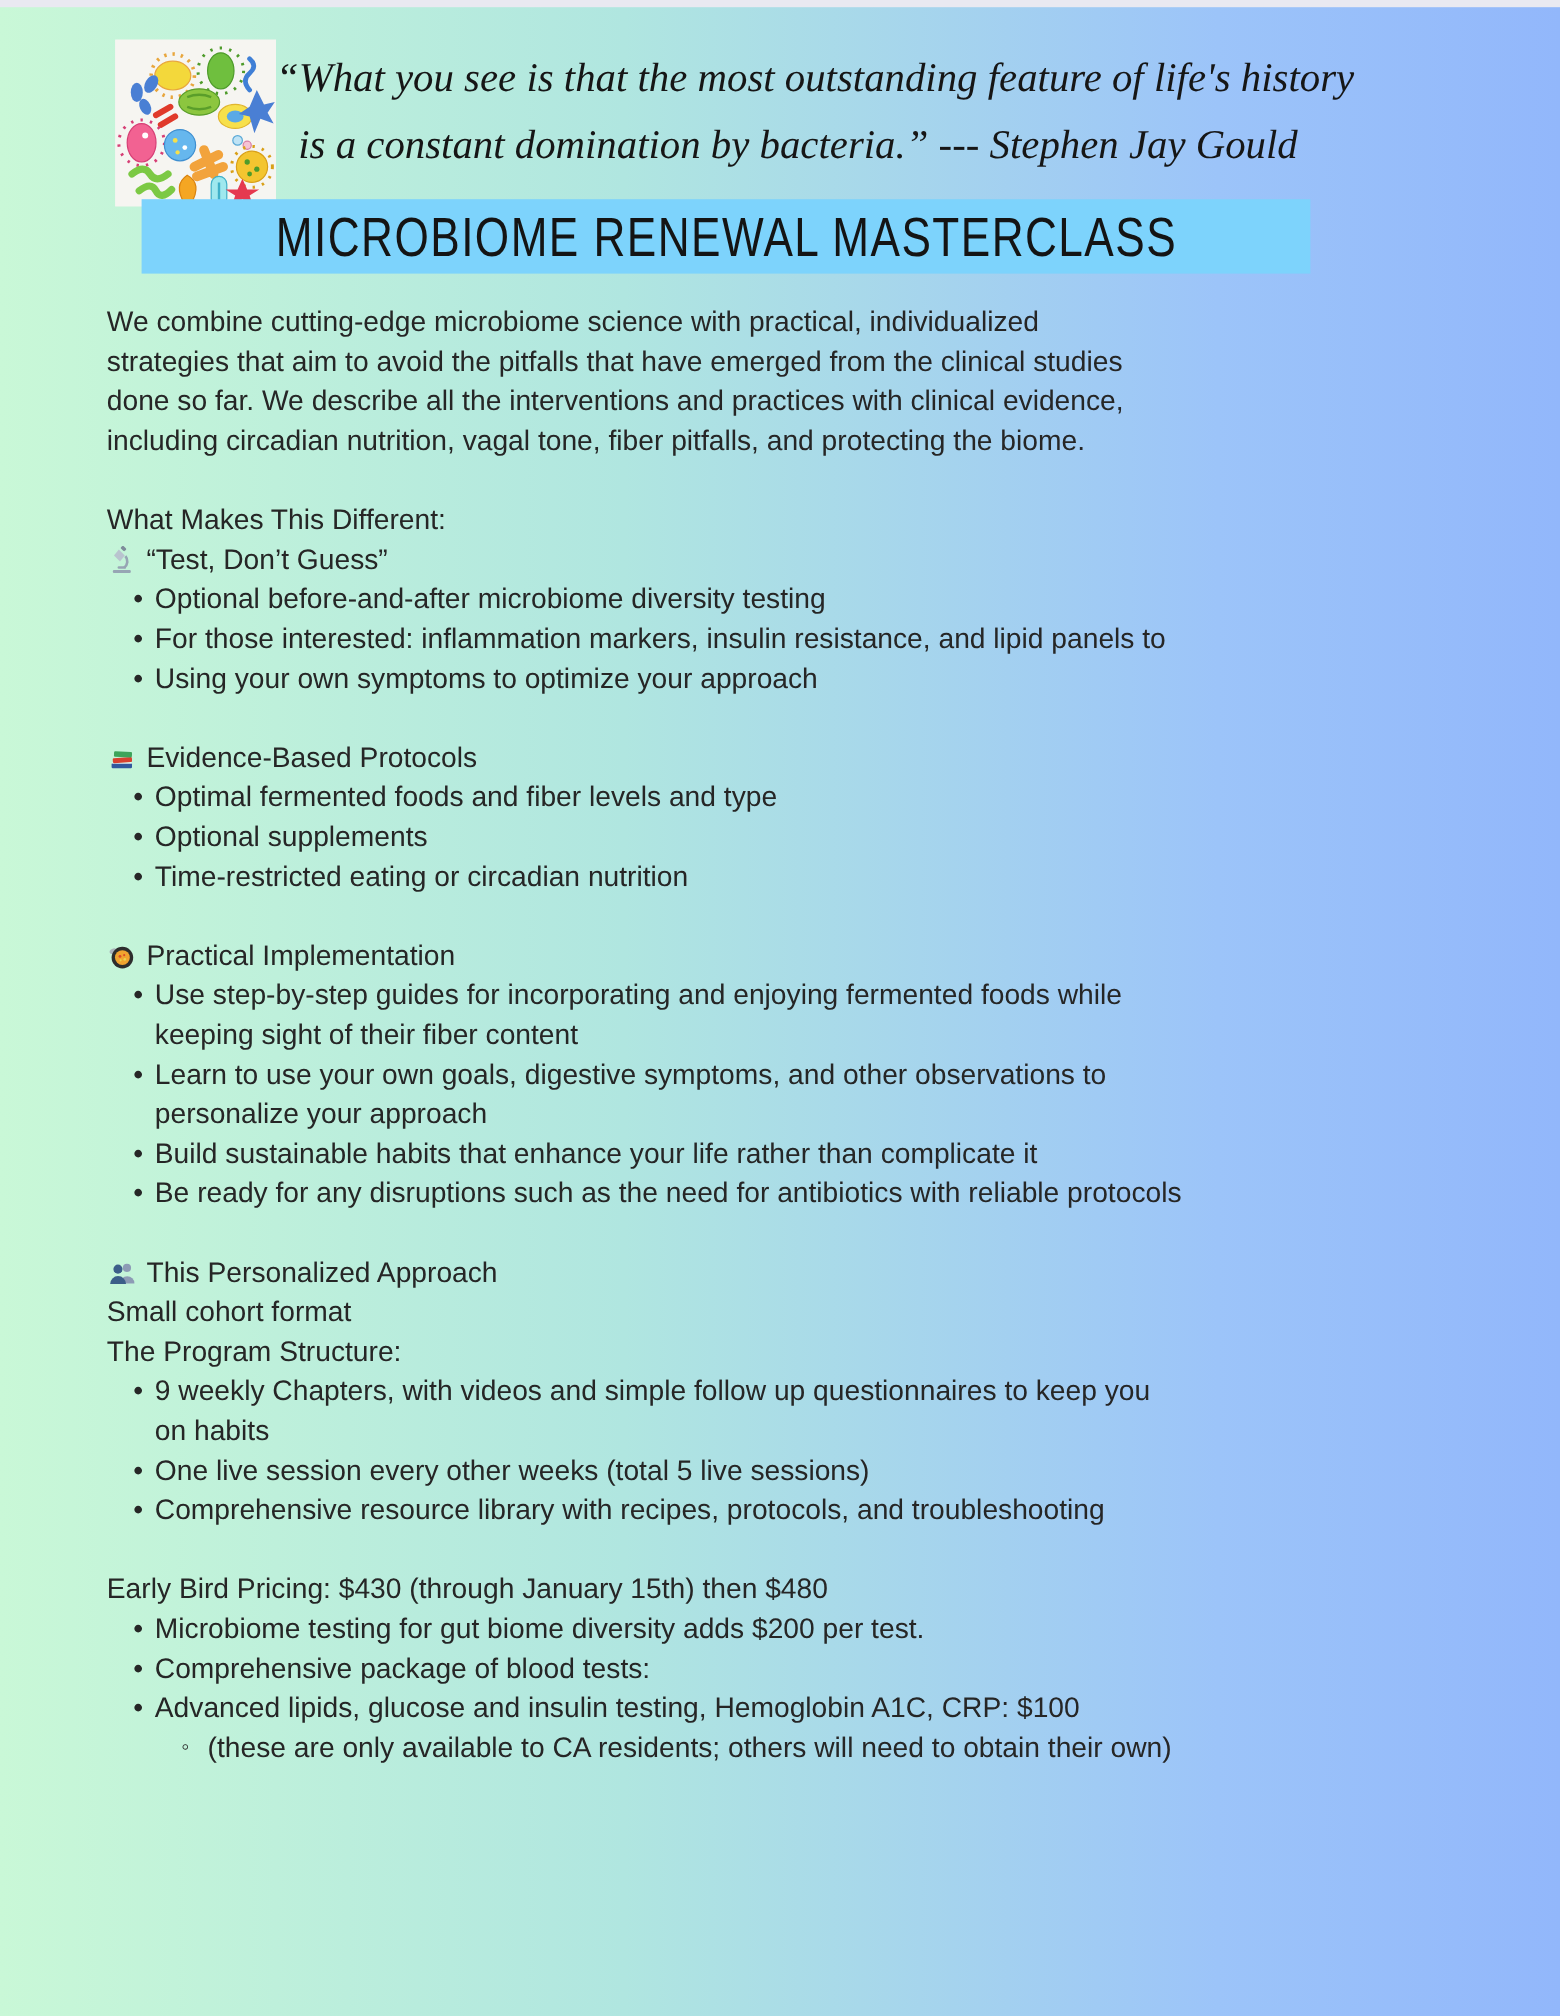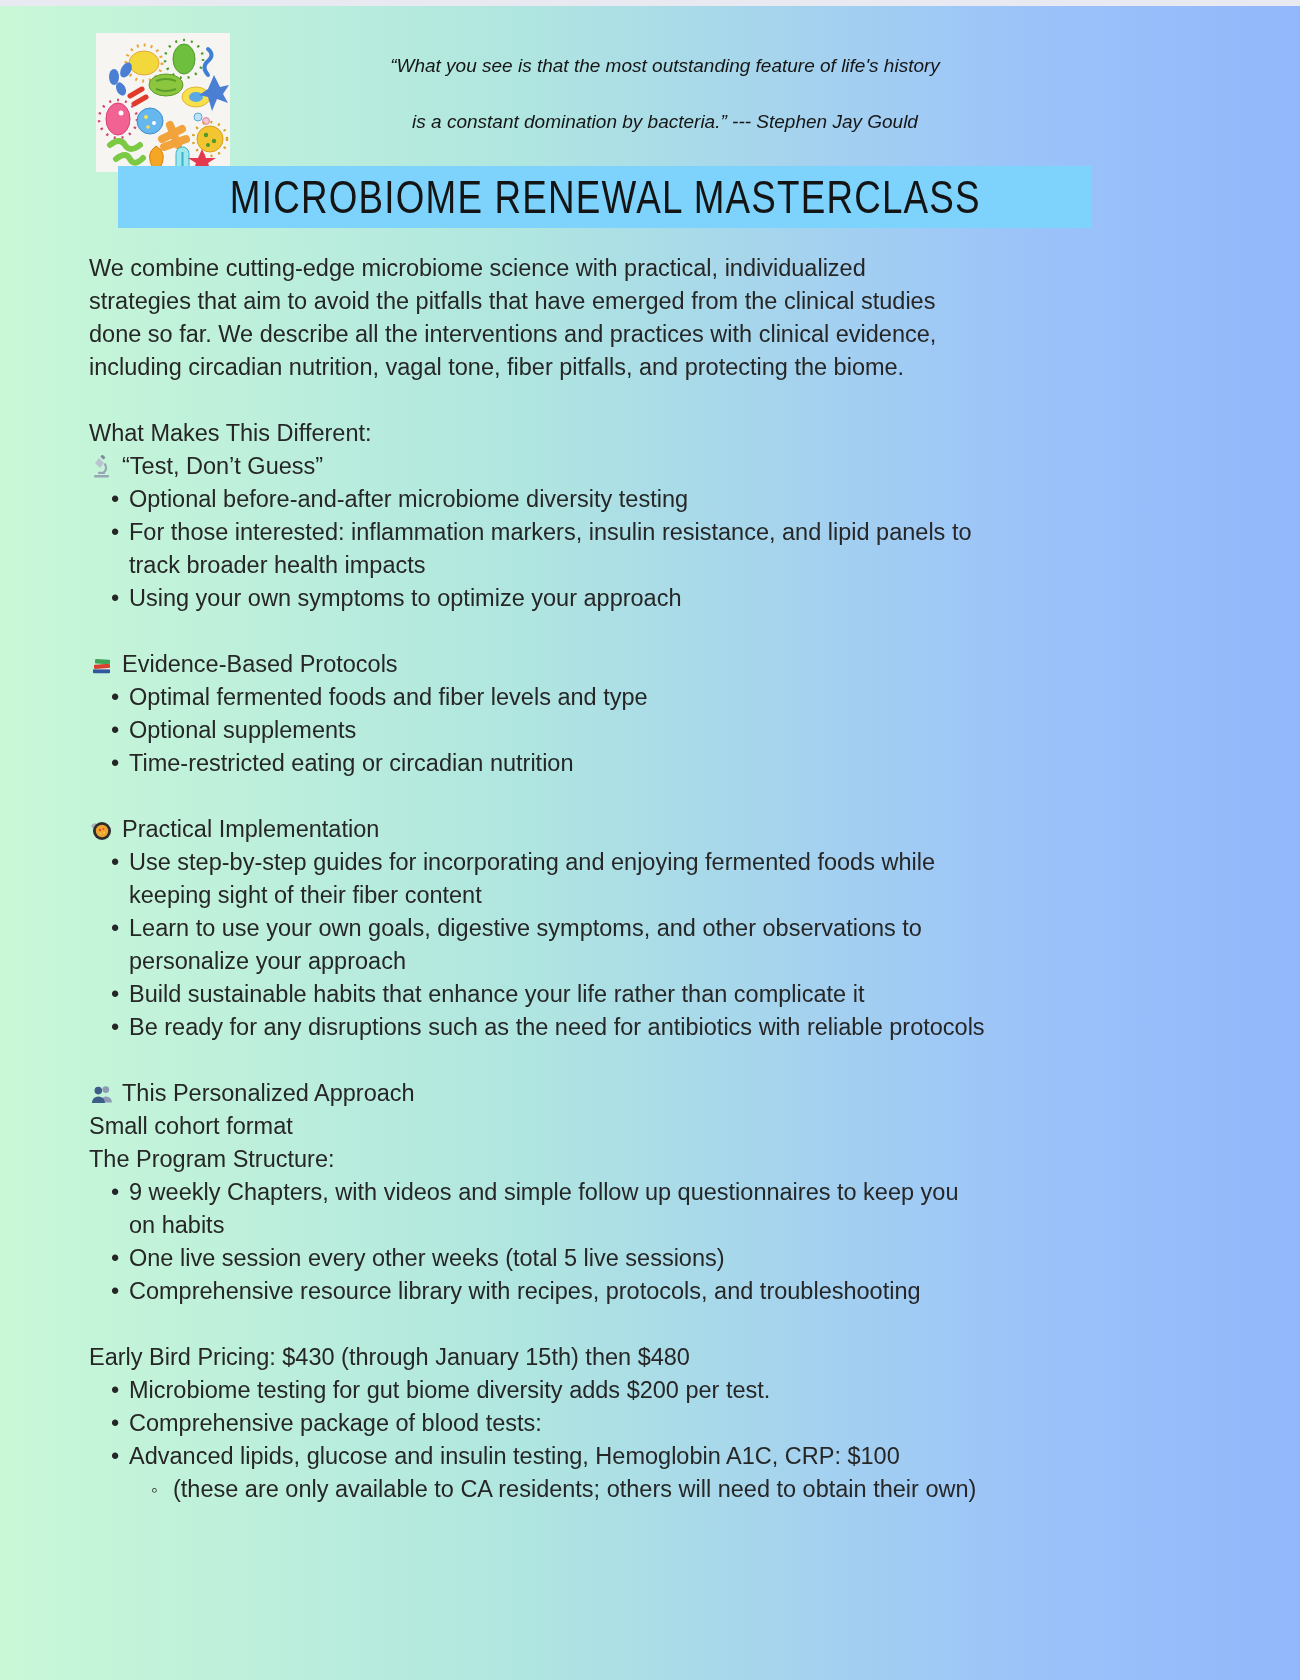--- a/index.html
+++ b/index.html
@@ -6,21 +6,21 @@
   body{
     width:1300px;height:1680px;position:relative;overflow:hidden;
     background:linear-gradient(90deg,#c9f8d7 0%,#b0e6e0 40%,#9cc4f9 78%,#92b7fb 100%);
     font-family:"Liberation Sans",sans-serif;color:#262626;
   }
   .top-strip{position:absolute;top:0;left:0;width:100%;height:6px;background:#e9e9f1;}
   .logo{position:absolute;left:96px;top:33px;width:134px;height:139px;background:#f6f5f1;}
   .logo svg{display:block;width:100%;height:100%;}
   .quote{
     position:absolute;left:230px;top:38px;width:870px;text-align:center;
-    font-family:Liberation Sans, sans-serif;font-style:italic;font-size:19px;
+    font-family:Liberation Serif, serif;font-style:italic;font-size:34px;
     color:#161616;line-height:56px;white-space:nowrap;
   }
   .banner{
     position:absolute;left:118px;top:166px;width:974px;height:62px;
     background:#7dd3fc;display:flex;align-items:center;justify-content:center;
   }
   .banner-title{
     font-size:46px;font-weight:500;letter-spacing:1.5px;color:#141414;
     transform:scaleX(0.80);transform-origin:center;white-space:nowrap;
   }
@@ -122,21 +122,20 @@
         <div class="bullet">
           <span class="marker">•</span>
           <div class="bullet-text">
             <div class="plain-line">Optional before-and-after microbiome diversity testing</div>
           </div>
         </div>
         <div class="bullet">
           <span class="marker">•</span>
           <div class="bullet-text">
             <div class="plain-line">For those interested: inflammation markers, insulin resistance, and lipid panels to</div>
-            <div class="plain-line">track broader health impacts</div>
           </div>
         </div>
         <div class="bullet">
           <span class="marker">•</span>
           <div class="bullet-text">
             <div class="plain-line">Using your own symptoms to optimize your approach</div>
           </div>
         </div>
       </div>
       <div class="section gap-before">

